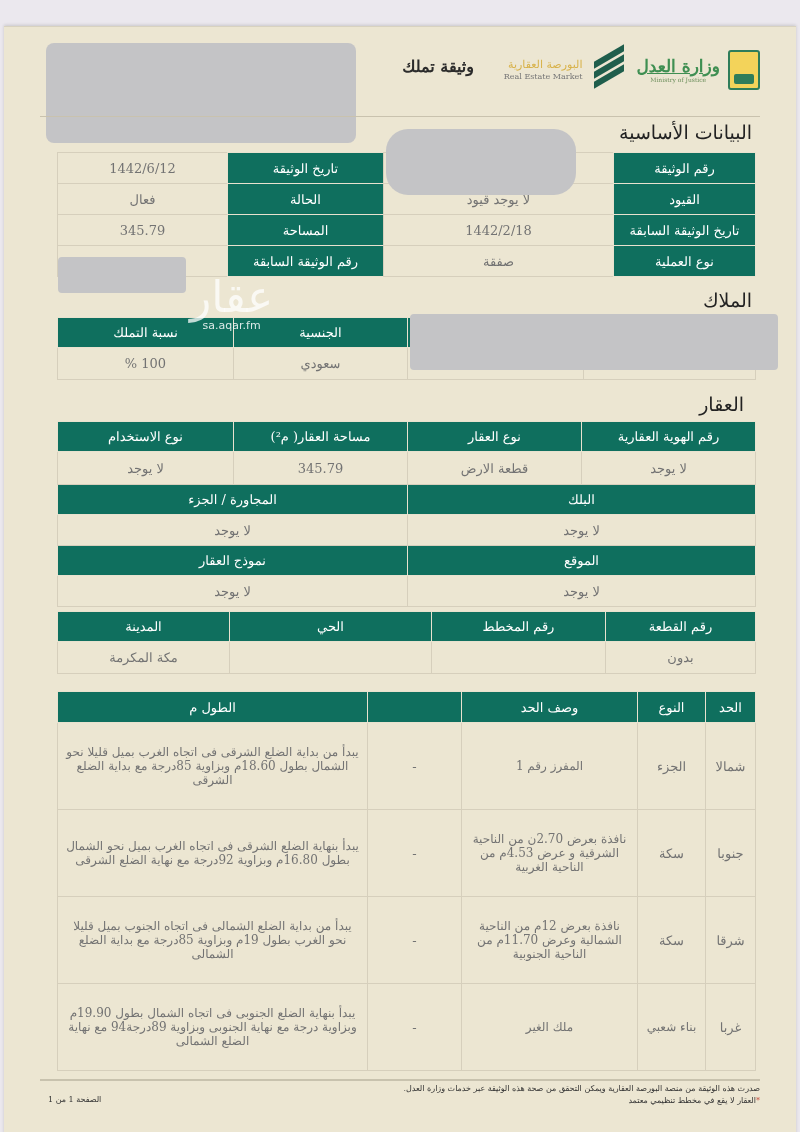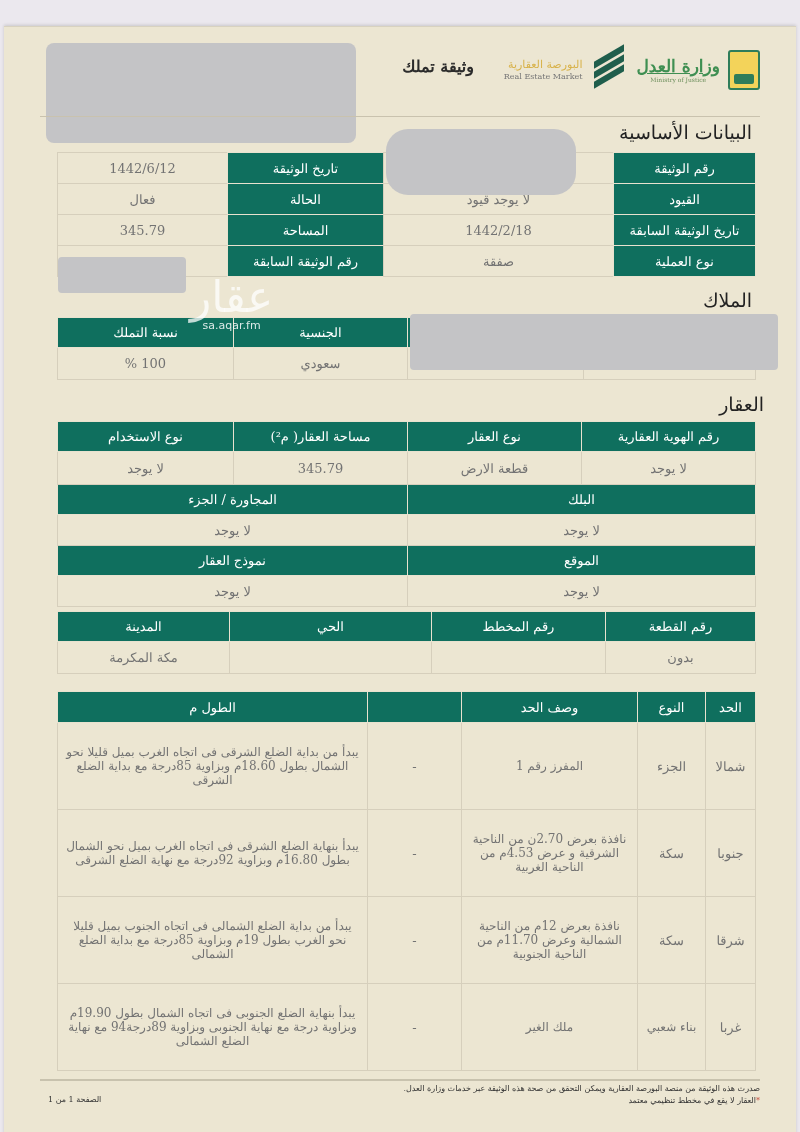--- a/index.html
+++ b/index.html
@@ -200,21 +200,21 @@
     </tr>
   </tbody>
     </table>
   <div class="redact" style="left:406px; top:287px; width:368px; height:56px; border-radius:4px;"></div>
 
   <div class="watermark">
     <div class="big">عقار</div>
     <div class="small">sa.aqar.fm</div>
   </div>
 
-  <div class="section-title" style="right:32px; top:366px;">العقار</div>
+  <div class="section-title" style="right:52px; top:366px;">العقار</div>
   <table class="grid" style="right:40px; top:394px; width:698px;">
     <colgroup>
       <col style="width:174px">
         <col style="width:174px">
         <col style="width:174px">
         <col style="width:176px">
     </colgroup>
     <tbody>
         <tr style="height:30px;">
       <td class="hd">رقم الهوية العقارية</td>

